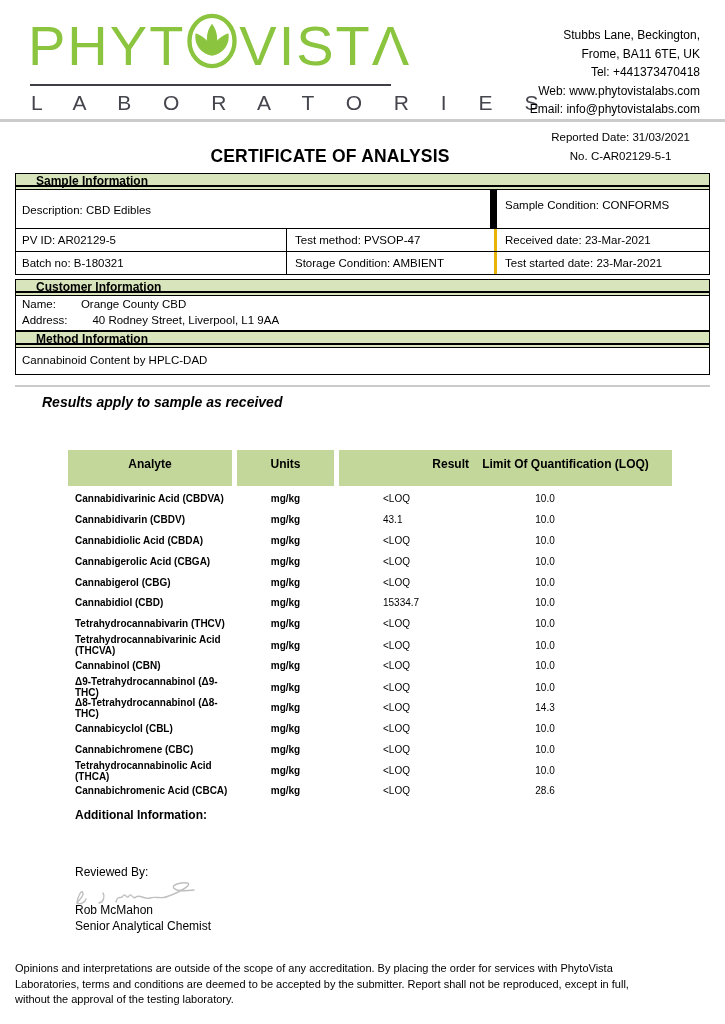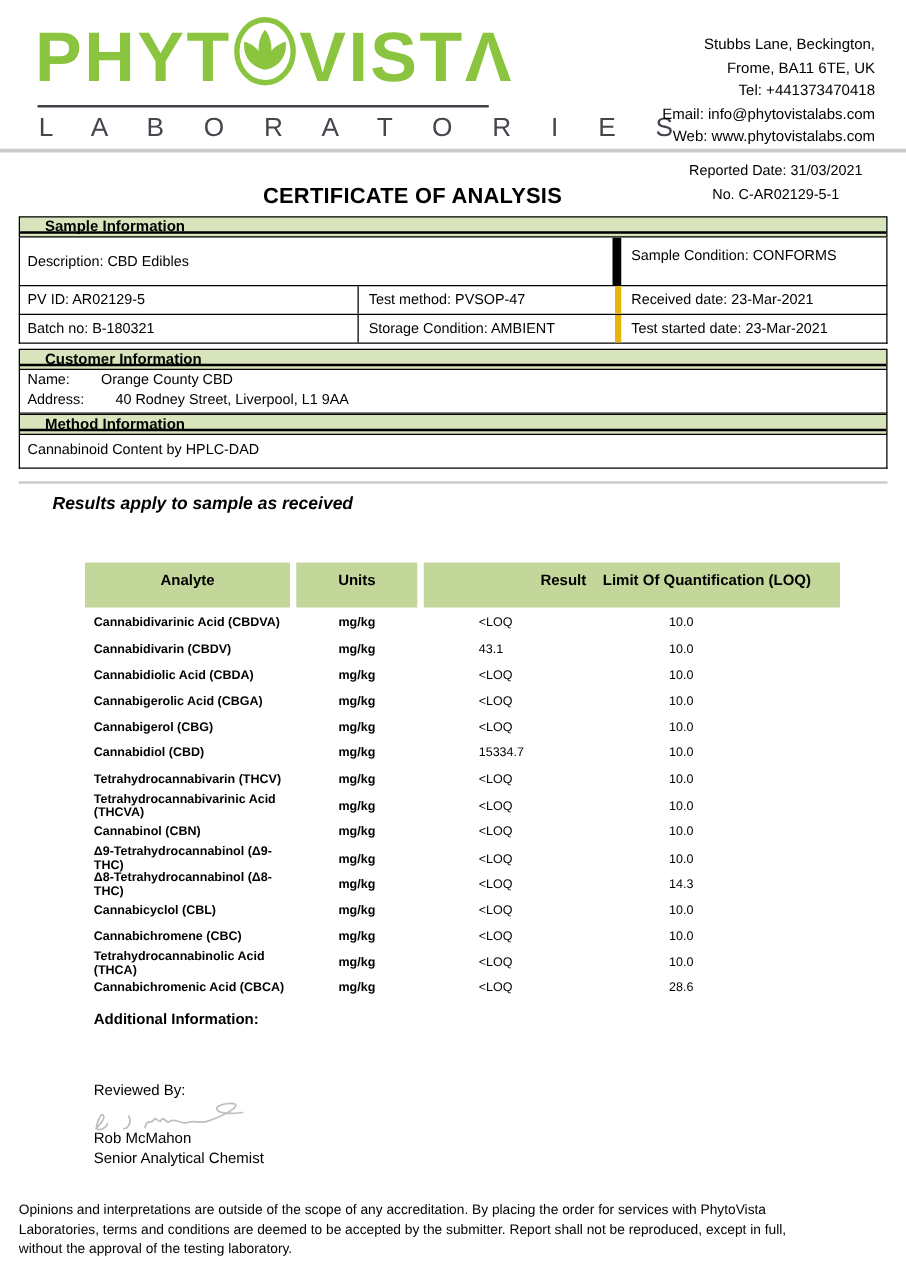--- a/index.html
+++ b/index.html
@@ -3,21 +3,21 @@
 <meta charset="utf-8">
 <style>
   html,body { margin:0; padding:0; background:#fff; }
   .page {
     position:relative; width:725px; height:1024px; background:#ffffff;
     font-family:"Liberation Sans", sans-serif; color:#000; overflow:hidden;
   }
 
   
   .logo { position:absolute; left:28px; top:12px; width:365px; }
-  .logo-main { display:flex; align-items:center; color:#8bc53f; font-size:56px; line-height:1; letter-spacing:2px; font-weight:700; }
+  .logo-main { display:flex; align-items:center; color:#8bc53f; font-size:56px; line-height:1; letter-spacing:2px; font-weight:400; }
   .logo-main .leaf-o { margin:0 1px; }
   .logo-divider { height:2px; background:#3f3f46; margin:5px 2px 5px 2px; }
   .logo-sub { font-size:21px; color:#45454d; letter-spacing:13px; white-space:nowrap; padding-left:3px; }
 
   .contact { position:absolute; right:25px; top:26px; text-align:right; font-size:12px; line-height:18.5px; color:#000; }
 
   .top-divider { position:absolute; left:0; top:119px; width:725px; height:3px; background:#cbcbcb; }
 
   .reported-block { position:absolute; right:35px; top:128px; text-align:center; font-size:11.5px; line-height:19px; }
   .doc-title { position:absolute; left:0; top:146px; width:660px; text-align:center; font-size:17.5px; font-weight:bold; letter-spacing:0.2px; }
@@ -26,21 +26,21 @@
   .info-section { position:absolute; left:15px; width:695px; font-size:11.5px; }
   .section-bar { position:relative; background:#d8e4bc; border:1px solid #000; height:15px; }
   .section-bar .bar-text { position:relative; z-index:1; font-weight:bold; font-size:12px; padding-left:20px; line-height:14px; }
   .section-bar .bar-line { position:absolute; left:0; right:0; bottom:2px; border-bottom:2px solid #000; }
 
   .si-row1 { display:flex; border:1px solid #000; border-top:none; height:39px; box-sizing:border-box; }
   .si-row1 .cell-desc { width:481px; border-right:7px solid #000000; padding:14px 0 0 6px; box-sizing:border-box; }
   .si-row1 .cell-cond { flex:1; padding:9px 0 0 8px; box-sizing:border-box; }
   .si-row { display:flex; border:1px solid #000; border-top:none; height:23px; box-sizing:border-box; }
   .si-row .c1 { width:271px; border-right:1px solid #000; padding:5px 0 0 6px; box-sizing:border-box; }
-  .si-row .c2 { width:210px; border-right:5px solid #eab308; padding:5px 0 0 8px; box-sizing:border-box; }
+  .si-row .c2 { width:210px; border-right:3px solid #eab308; padding:5px 0 0 8px; box-sizing:border-box; }
   .si-row .c3 { flex:1; padding:5px 0 0 8px; box-sizing:border-box; }
 
   .ci-box { border:1px solid #000; border-top:none; height:35px; box-sizing:border-box; padding:2px 6px 0 6px; }
   .label-line { display:flex; gap:25px; }
   .label-line.addr { margin-top:4px; }
 
   .mi-box { border:1px solid #000; border-top:none; height:27px; box-sizing:border-box; padding:6px 6px 0 6px; }
 
   .mid-divider { position:absolute; left:15px; top:385px; width:695px; height:2px; background:#cbcbcb; }
   .results-note { position:absolute; left:42px; top:394px; font-size:14px; font-weight:bold; font-style:italic; }
@@ -90,22 +90,22 @@
       <span>VISTΛ</span>
     </div>
     <div class="logo-divider"></div>
     <div class="logo-sub">L A B O R A T O R I E S</div>
   </div>
 
   <div class="contact">
     <div>Stubbs Lane, Beckington,</div>
     <div>Frome, BA11 6TE, UK</div>
     <div>Tel: +441373470418</div>
+    <div>Web: www.phytovistalabs.com</div>
     <div>Email: info@phytovistalabs.com</div>
-    <div>Web: www.phytovistalabs.com</div>
   </div>
 
   <div class="top-divider"></div>
 
   <div class="reported-block">
     <div>Reported Date: 31/03/2021</div>
     <div>No. C-AR02129-5-1</div>
   </div>
 
   <div class="doc-title">CERTIFICATE OF ANALYSIS</div>

